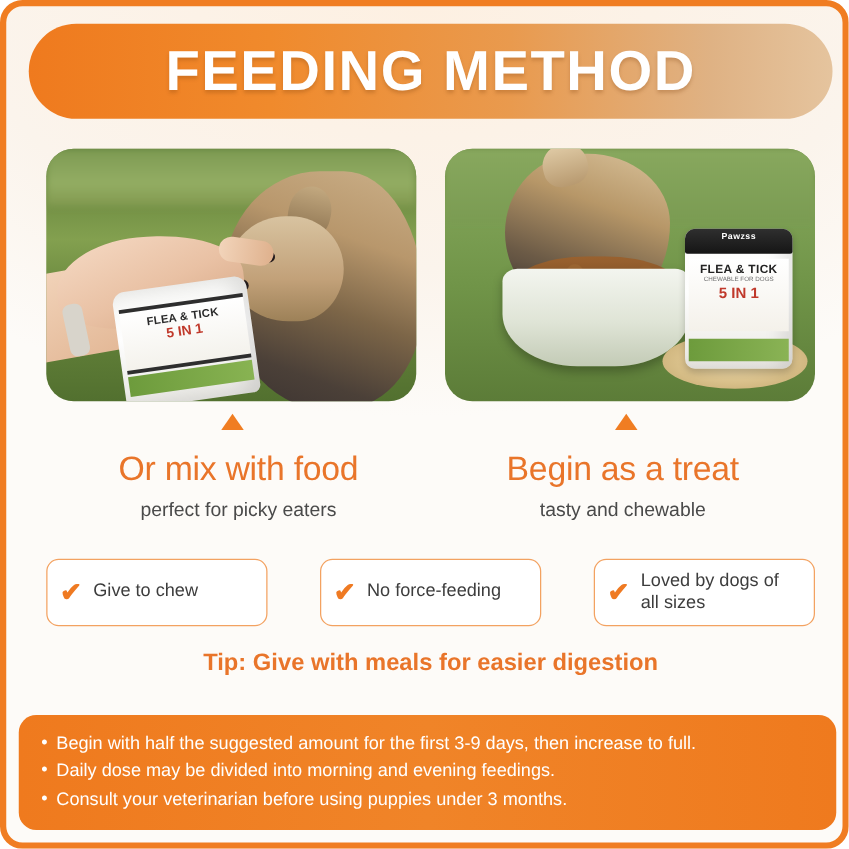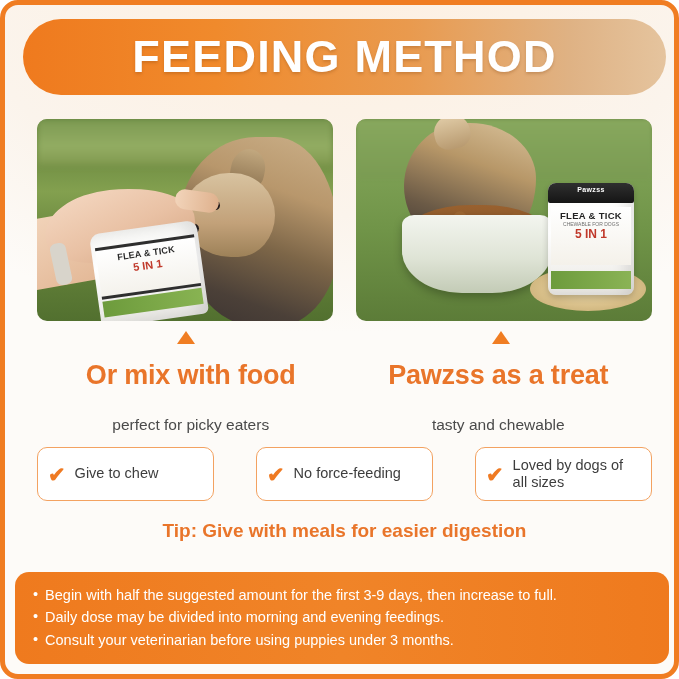--- a/index.html
+++ b/index.html
@@ -55,21 +55,21 @@
     top: 114px;
     left: 32px;
     width: 615px;
     height: 202px;
     display: flex;
     justify-content: space-between;
   }
   .photo-card {
     width: 296px;
     height: 202px;
-    border-radius: 10px;
+    border-radius: 22px;
     overflow: hidden;
     position: relative;
   }
 
   
   .photo1 {
     background: linear-gradient(180deg, #5f7f3a 0%, #6f8d43 18%, #83a04f 36%, #6d8b40 55%, #52702f 100%);
   }
   .p1-blur-top {
     position: absolute; left:0; top:0; width:100%; height:46px;
@@ -259,26 +259,26 @@
   
   .headlines {
     position: absolute;
     top: 355px; left: 32px; width: 615px;
     display: flex;
   }
   .headline-col { width: 50%; text-align: center; }
   .headline {
     font-size: 27px;
     color: #e9752a;
-    font-weight: bold;
+    font-weight: normal;
     letter-spacing: -0.2px;
     white-space: nowrap;
   }
   .subhead {
-    margin-top: 25px;
+    margin-top: 9px;
     font-size: 15.5px;
     color: #4a4a4a;
   }
 
   
   .chips {
     position: absolute;
     top: 442px; left: 32px; width: 615px;
     display: flex;
     justify-content: space-between;
@@ -395,21 +395,21 @@
 
   <div class="arrow arrow-left"></div>
   <div class="arrow arrow-right"></div>
 
   <div class="headlines">
     <div class="headline-col">
       <div class="headline">Or mix with food</div>
       <div class="subhead">perfect for picky eaters</div>
     </div>
     <div class="headline-col">
-      <div class="headline">Pawzss as a treat</div>
+      <div class="headline">Begin as a treat</div>
       <div class="subhead">tasty and chewable</div>
     </div>
   </div>
 
   <div class="chips">
     <div class="chip">
       <span class="chip-check">✔</span>
       <span class="chip-text">Give to chew</span>
     </div>
     <div class="chip">

